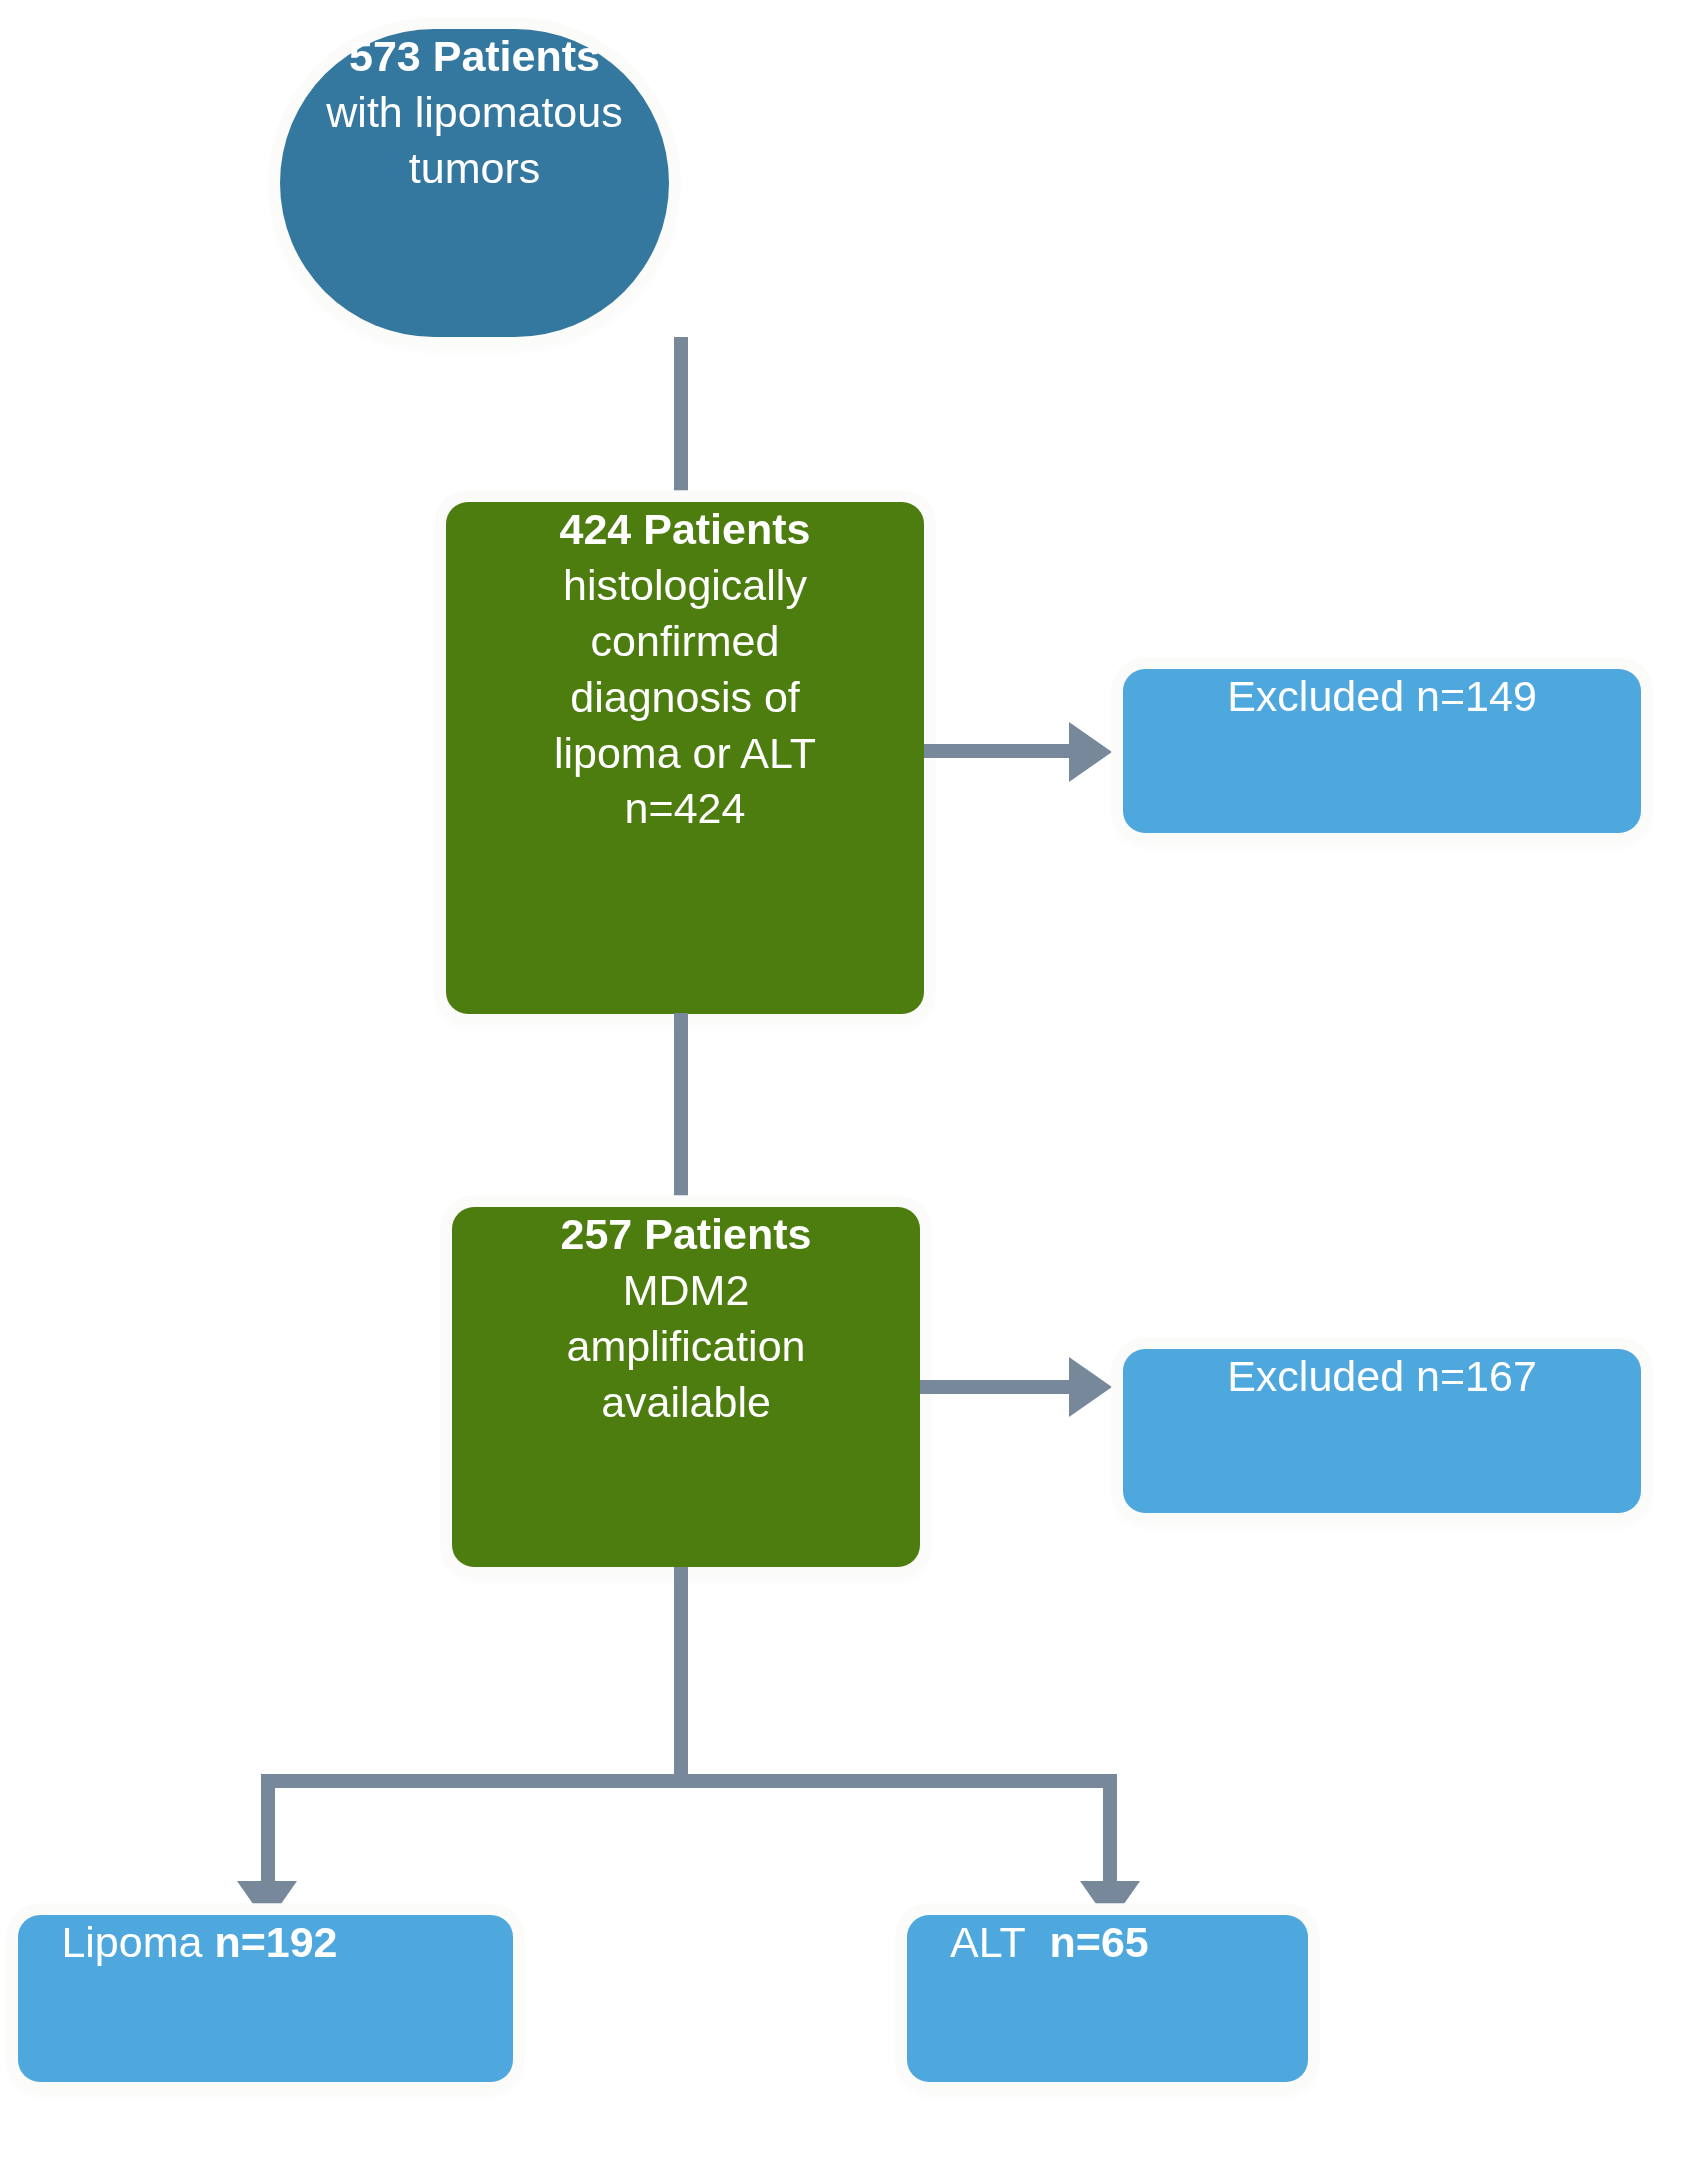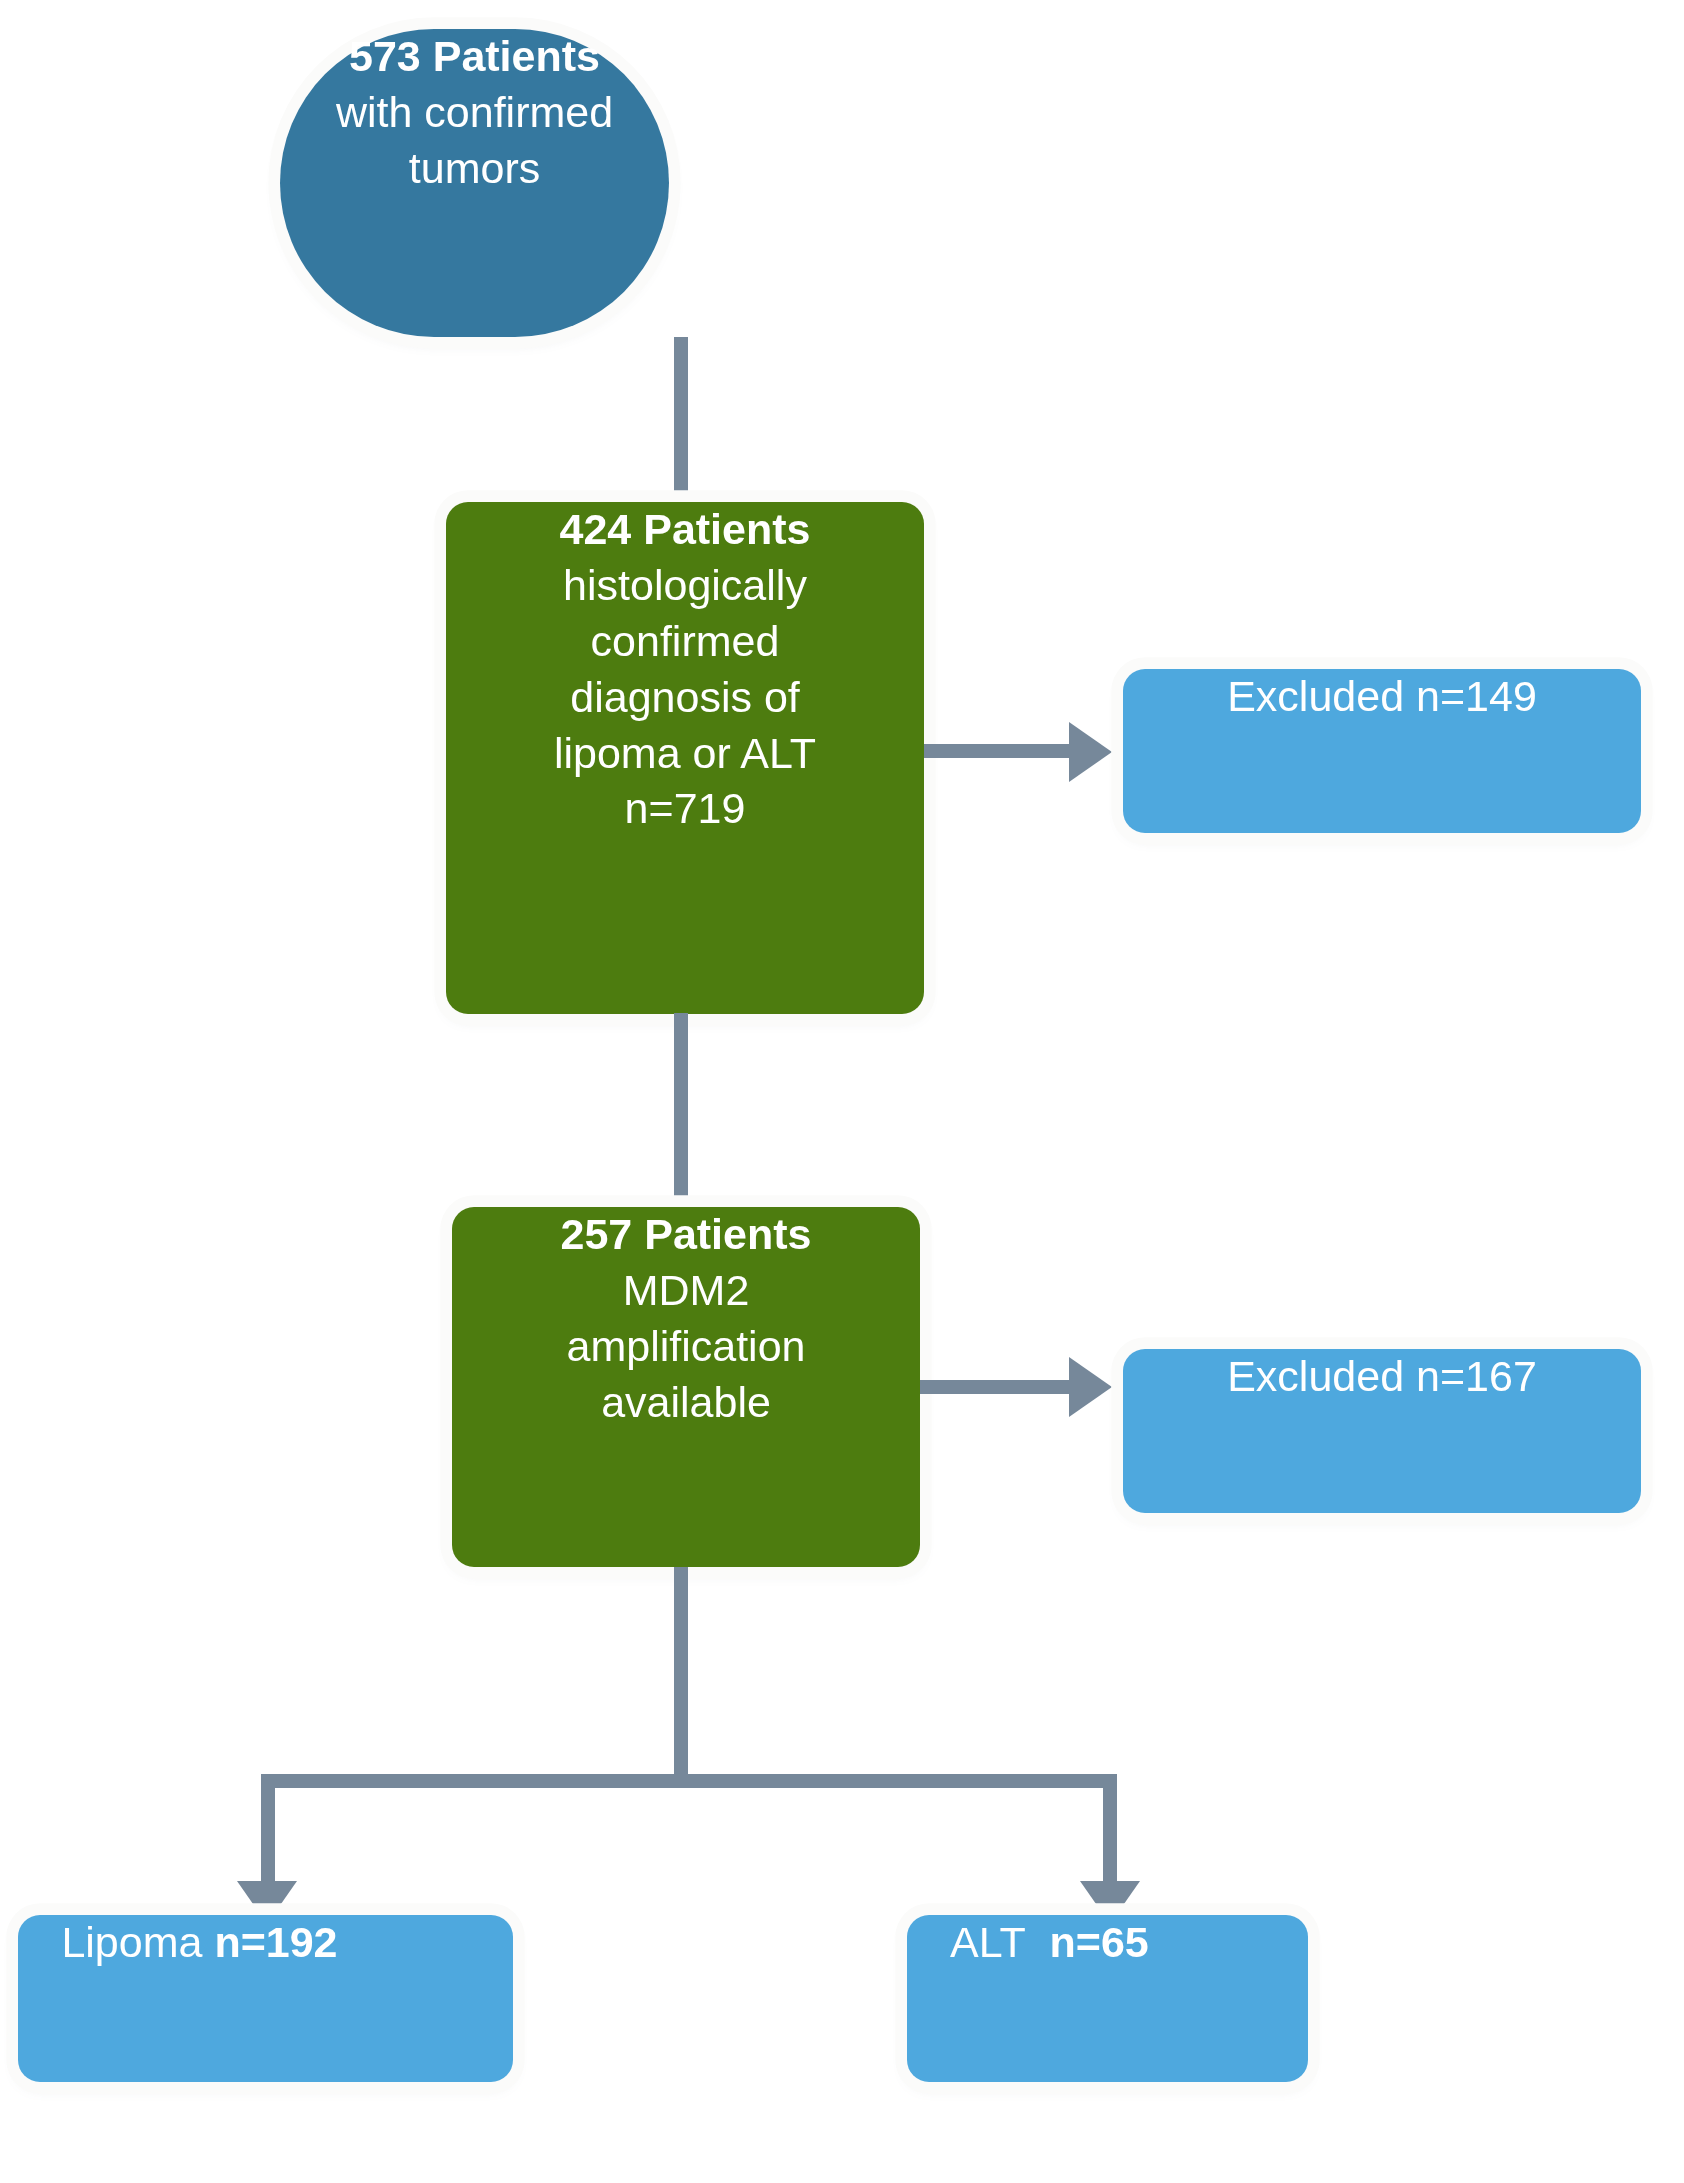--- a/index.html
+++ b/index.html
@@ -79,27 +79,27 @@
     border-right: 30px solid transparent;
     border-top: 43px solid #76889a;
   }
 </style>
 </head>
 <body>
 
 <div id="canvas">
 
   <div class="node node-primary" style="left:280px; top:29px; width:389px; height:308px;">
-    <span class="txt"><span class="b">573 Patients</span><br><span>with confirmed</span><br><span>tumors</span></span>
+    <span class="txt"><span class="b">573 Patients</span><br><span>with lipomatous</span><br><span>tumors</span></span>
   </div>
 
   <div class="conn" style="left:674px; top:337px; width:14.2px; height:165px;"></div>
 
   <div class="node node-step" style="left:446px; top:502px; width:478px; height:512px;">
-    <span class="txt"><span class="b">424 Patients</span><br><span>histologically</span><br><span>confirmed</span><br><span>diagnosis of</span><br><span>lipoma or ALT</span><br><span>n=719</span></span>
+    <span class="txt"><span class="b">424 Patients</span><br><span>histologically</span><br><span>confirmed</span><br><span>diagnosis of</span><br><span>lipoma or ALT</span><br><span>n=424</span></span>
   </div>
 
   <div class="conn" style="left:924px; top:744px; width:152px; height:14.2px;"></div>
   <div class="arrow-right" style="left:1069px; top:722px;"></div>
 
   <div class="node node-excl" style="left:1123px; top:669px; width:518px; height:164px;">
     <span class="txt">Excluded n=149</span>
   </div>
 
   <div class="conn" style="left:674px; top:1013px; width:14.2px; height:194px;"></div>

